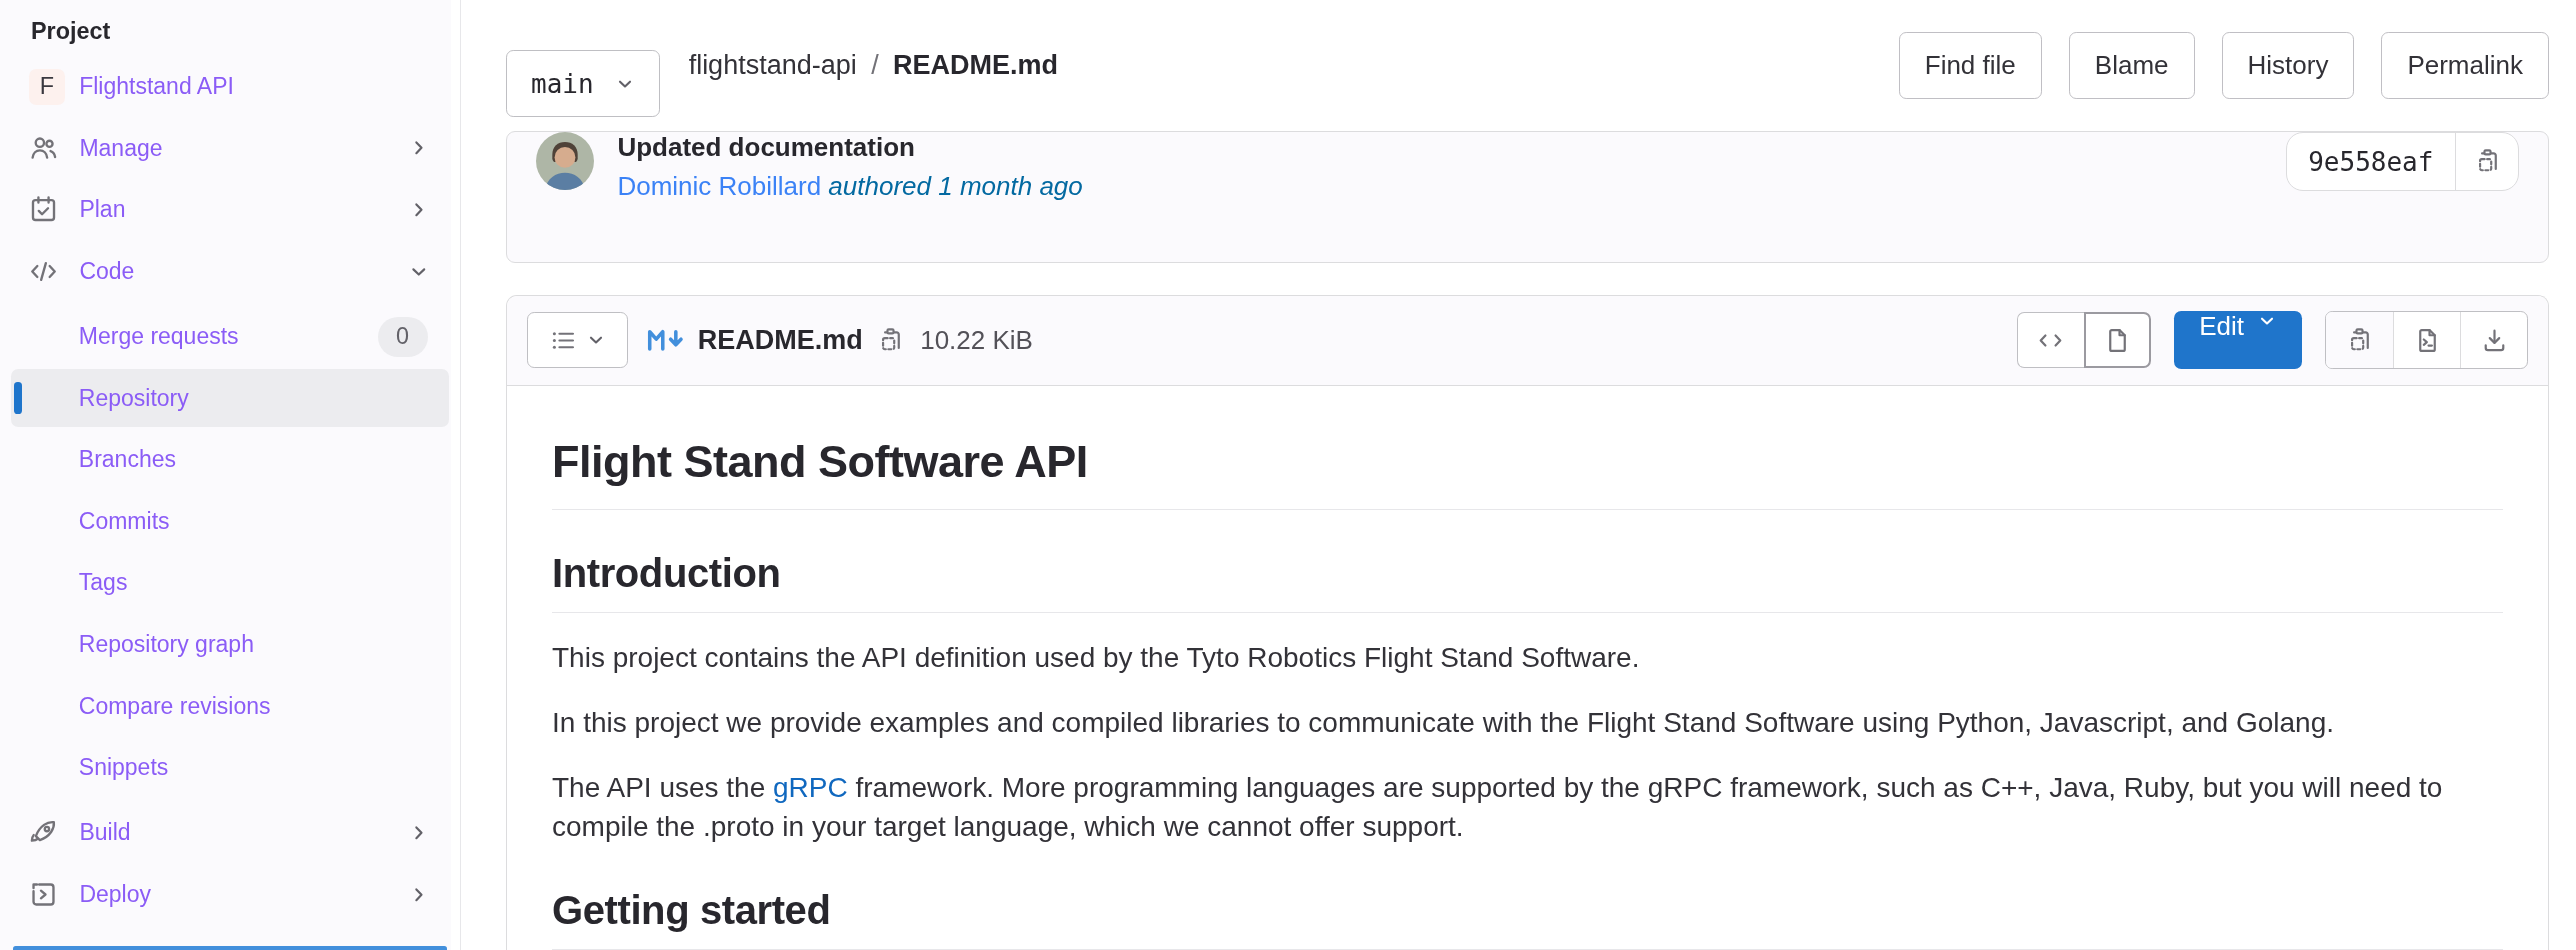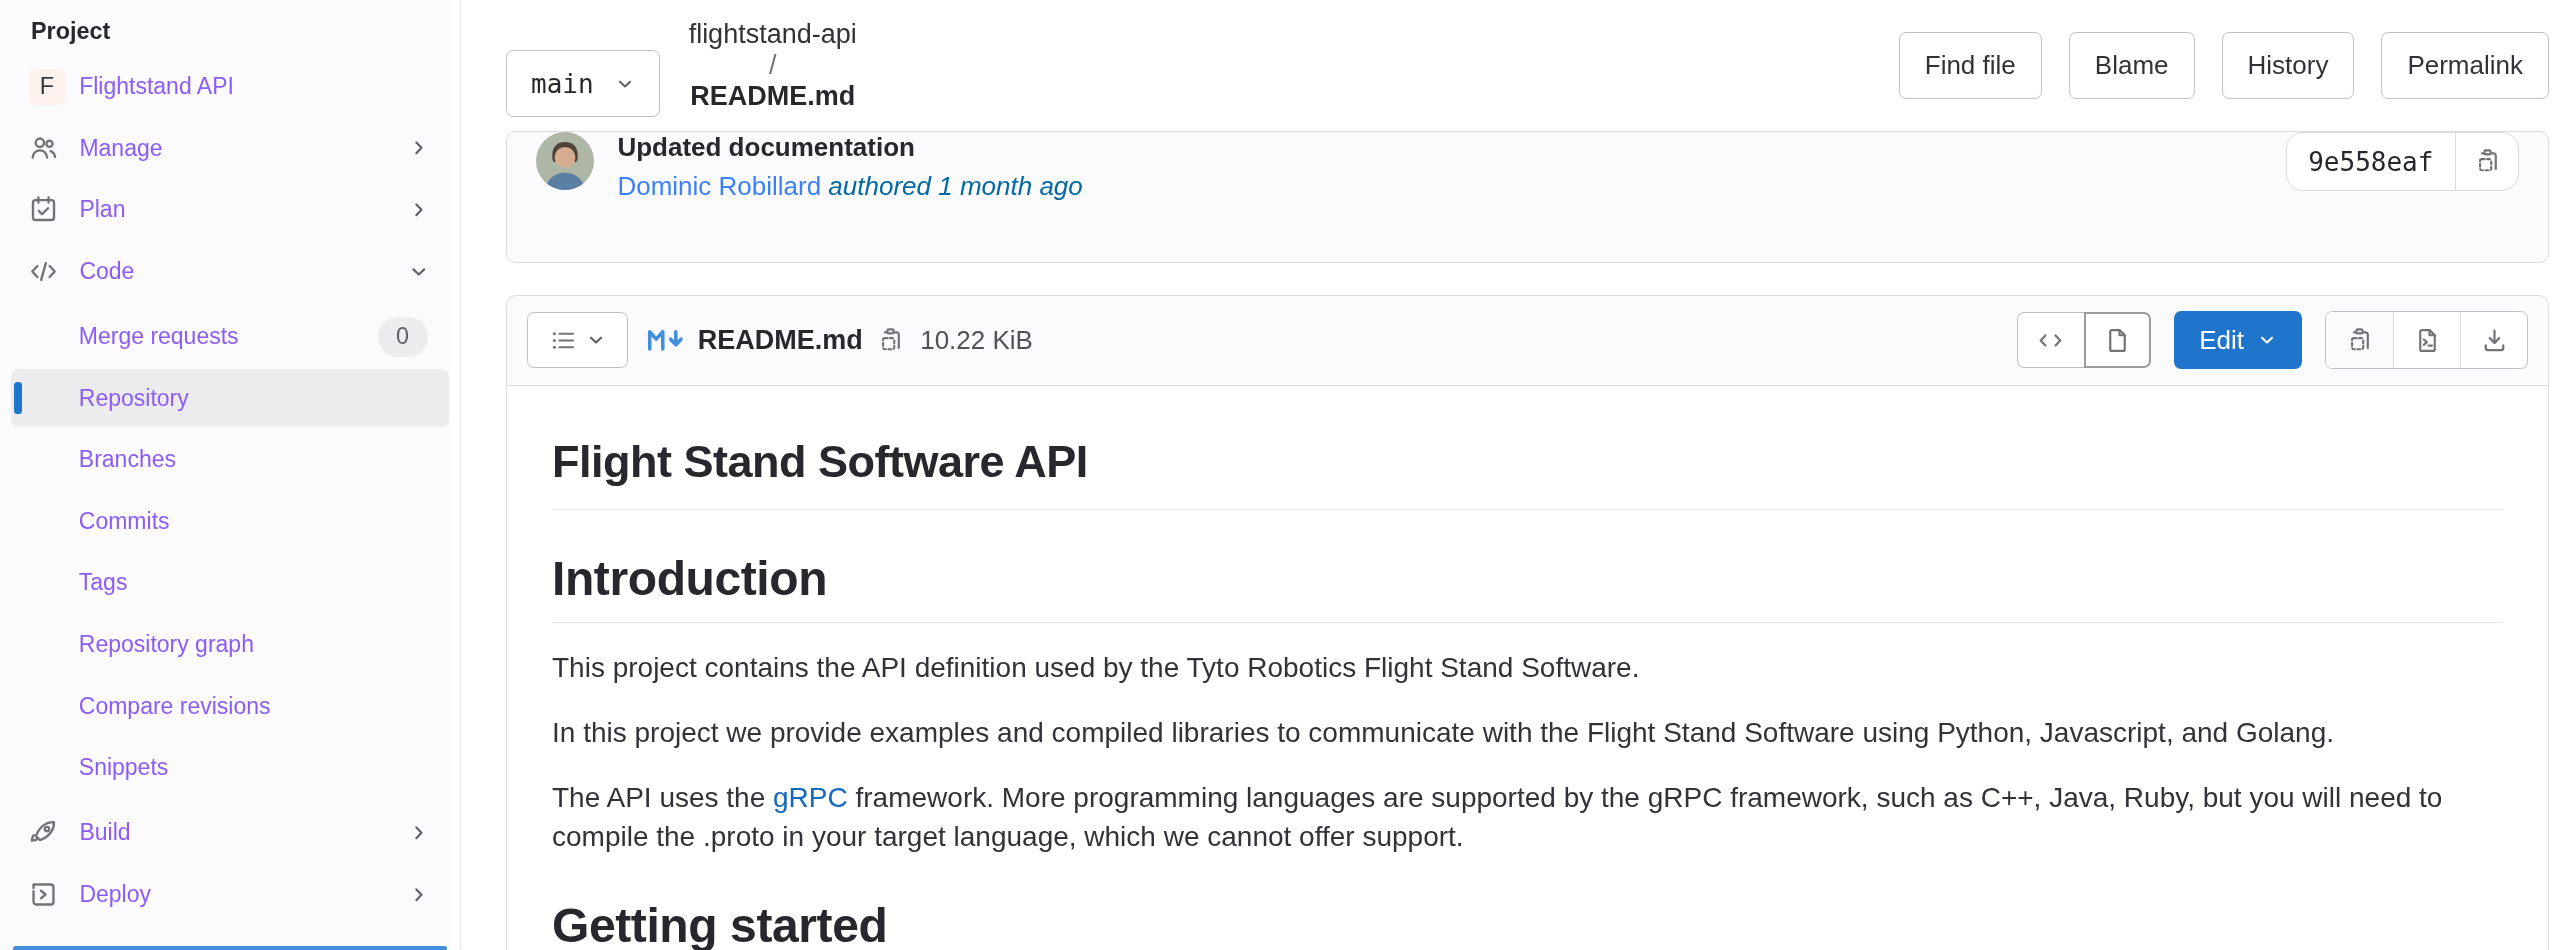--- a/index.html
+++ b/index.html
@@ -39,21 +39,21 @@
   
   .main { position:absolute; left:463px; top:0; right:0; bottom:0;
     padding:0 27px 0 43px; background:#fff; }
 
   .topbar { height:131px; display:flex; align-items:center; }
   .branch-btn { height:67px; padding:0 24px; border:1.8px solid #bfbfc3; border-radius:7.2px;
     background:#fff; display:flex; align-items:center; gap:21px; cursor:pointer;
     font-family:"DejaVu Sans Mono", monospace; font-size:26px; color:#28272d;margin-top:36px; }
   .chev20 svg { width:20px; height:20px; stroke:#626168; fill:none; stroke-width:1.7;
     stroke-linecap:round; stroke-linejoin:round; display:block; }
-  .crumbs { display:flex; align-items:center; margin-left:29px; font-size:27px;flex-direction:column; }
+  .crumbs { display:flex; align-items:center; margin-left:29px; font-size:27px; }
   .crumb-repo { color:#333238; cursor:pointer; }
   .crumb-sep { color:#737278; margin:0 14.4px; }
   .crumb-file { color:#28272d; font-weight:700; }
   .topbar-spacer { flex:1; }
   .top-actions { display:flex; gap:27px; }
   .top-btn { height:67px; padding:0 25px; border:1.8px solid #c0bfc4; border-radius:7.2px;
     background:#fff; font-size:26px; color:#333238; display:flex; align-items:center; cursor:pointer; }
 
   .commit-panel { height:132px; border:1.8px solid #dcdcde; border-radius:9px;
     background:#fbfafd; display:flex; align-items:flex-start; padding:0 29px; }
@@ -85,32 +85,32 @@
   .file-name { font-size:27px; font-weight:700; color:#28272d; margin-left:10.8px; }
   .hdr-copy { margin-left:14.4px; cursor:pointer; }
   .file-size { font-size:26px; color:#535158; margin-left:16px; }
   .hdr-spacer { flex:1; }
   .toggle-group { display:flex; }
   .toggle-btn { width:67px; height:56px; background:#fff; border:1.8px solid #bfbfc3;
     display:flex; align-items:center; justify-content:center; cursor:pointer; }
   .toggle-btn.left { border-radius:7.2px 0 0 7.2px; border-right:none; }
   .toggle-btn.right { border-radius:0 7.2px 7.2px 0; border:2.7px solid #9b9aa0; }
   .edit-btn { margin-left:23.4px; height:58px; padding:0 25px; border-radius:7.2px; border:none;
-    background:#1f75cb; color:#fff; font-size:26px; display:flex; align-items:center; gap:12.6px; cursor:pointer; }
+    background:#1f75cb; color:#fff; font-size:26px; display:flex; gap:12.6px; cursor:pointer; }
   .edit-btn .chev20 svg { stroke:#fff; }
   .icon-group { margin-left:23.4px; display:flex; border:1.8px solid #bfbfc3; border-radius:7.2px;
     overflow:hidden; background:#fff; }
   .icon-group .seg { width:67px; height:56px; display:flex; align-items:center; justify-content:center; cursor:pointer; }
   .icon-group .seg + .seg { border-left:1.8px solid #dcdcde; }
   .icon-group .seg:first-child { background:#fbfafd; }
 
   .readme { padding:50px 45px 0 45px; }
   .readme h1 { font-size:45px; font-weight:700; color:#28272d; letter-spacing:-0.5px;
     padding-bottom:21.6px; border-bottom:1.8px solid #e7e7ea; }
-  .readme h2 { font-size:48px; font-weight:700; color:#28272d; letter-spacing:-0.4px;
+  .readme h2 { font-size:40px; font-weight:700; color:#28272d; letter-spacing:-0.4px;
     margin-top:41px; padding-bottom:16px; border-bottom:1.8px solid #e7e7ea; }
   .readme p { font-size:28px; line-height:1.42; color:#333238; margin-top:25px; }
   .readme a { color:#1068bf; text-decoration:none; cursor:pointer; }
 </style>
 </head>
 <body>
 
 <nav class="sidebar">
   <div class="sb-gutter"></div>
 

